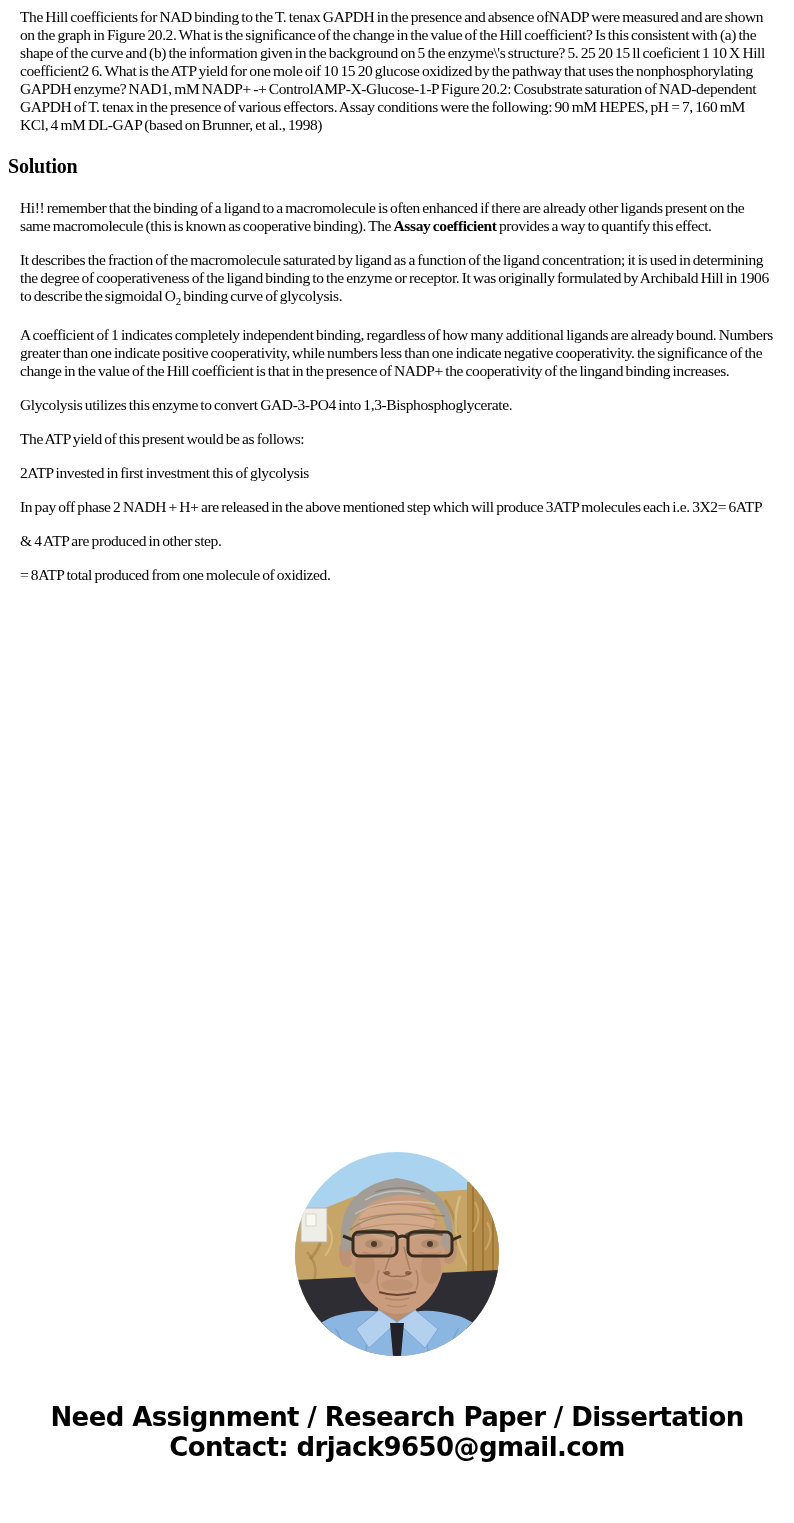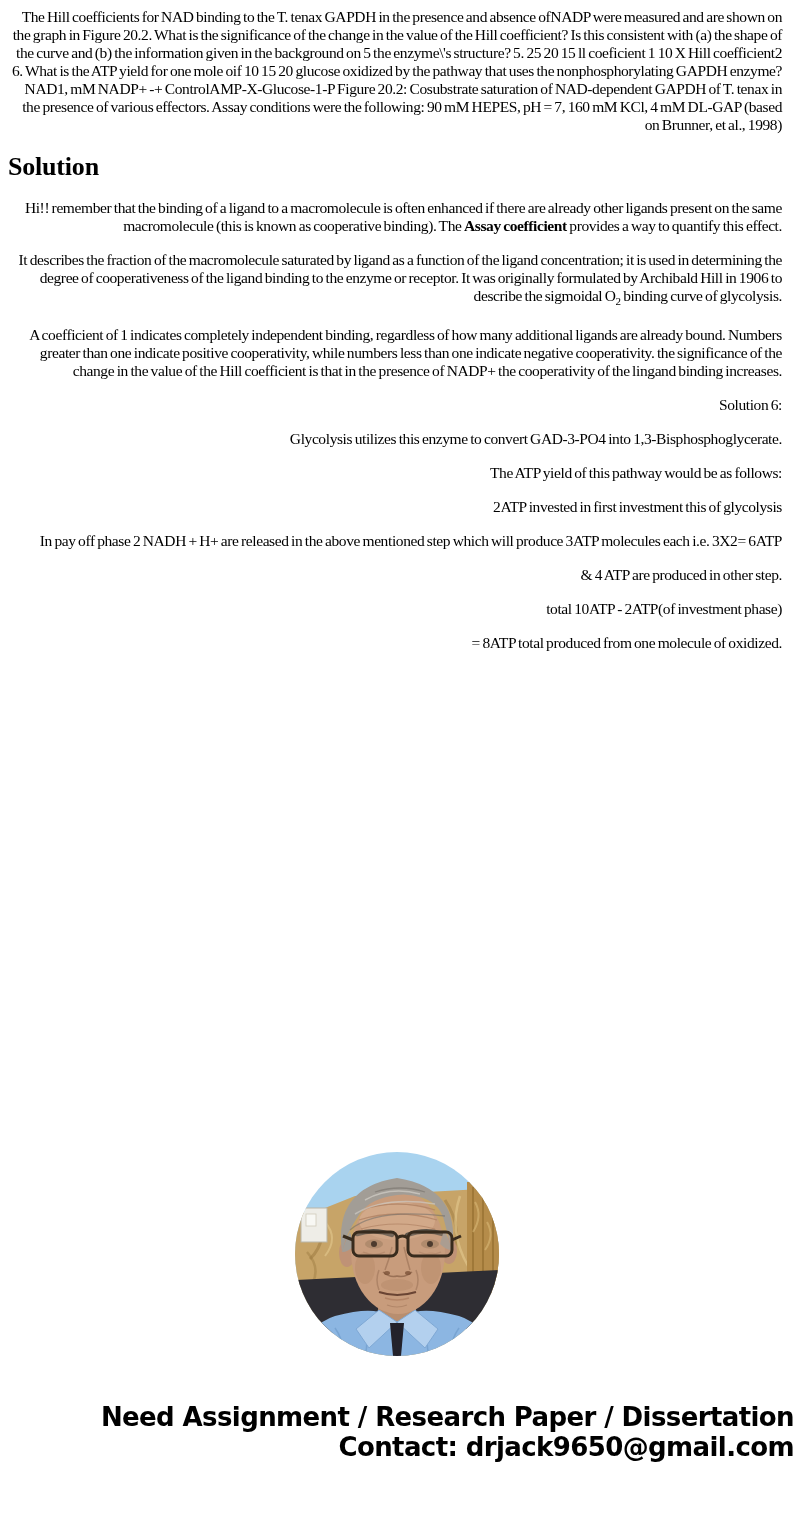--- a/index.html
+++ b/index.html
@@ -15,24 +15,24 @@
   }
   .content {
     position: absolute;
     top: 0; left: 0; right: 0;
     padding: 8px;
     font-size: 15.5px;
     line-height: 18px;
     letter-spacing: -0.4px;
     word-spacing: -1px;
   }
-  .content p { margin: 16px 4px; text-align: right; }
+  .content p { margin: 16px 12px; }
   .content p.first { margin-top: 0; }
   .content h2 {
-    font-size: 26px;
+    font-size: 20px;
     line-height: 23px;
     margin: 21px 0;
     font-weight: bold;
     letter-spacing: -0.2px;
   }
   .bold { font-weight: bold; }
   .subscript { font-size: 11px; vertical-align: sub; }
   .avatar-wrap {
     position: absolute;
     top: 1152px;
@@ -40,21 +40,21 @@
     transform: translateX(-50%);
     width: 204px;
     height: 204px;
   }
   .avatar-wrap svg { display: block; width: 204px; height: 204px; }
   .footer {
     position: absolute;
     top: 1402px;
     left: 0;
     width: 100%;
-    text-align: right;
+    text-align: center;
     font-family: "DejaVu Sans", "Liberation Sans", sans-serif;
     font-weight: bold;
     font-size: 26px;
     line-height: 30px;
     letter-spacing: -0.6px;
     color: #000000;
   }
 </style>
 </head>
 <body>
@@ -66,34 +66,32 @@
 
     <h2>Solution</h2>
 
 
     <p><span>Hi!! remember that the binding of a ligand to a macromolecule is often enhanced if there are already other ligands present on the same macromolecule (this is known as cooperative binding). The </span><span class="bold">Assay coefficient</span><span> provides a way to quantify this effect.</span></p>
 
     <p><span>It describes the fraction of the macromolecule saturated by ligand as a function of the ligand concentration; it is used in determining the degree of cooperativeness of the ligand binding to the enzyme or receptor. It was originally formulated by Archibald Hill in 1906 to describe the sigmoidal O</span><span class="subscript">2</span><span> binding curve of glycolysis.</span></p>
 
     <p>A coefficient of 1 indicates completely independent binding, regardless of how many additional ligands are already bound. Numbers greater than one indicate positive cooperativity, while numbers less than one indicate negative cooperativity. the significance of the change in the value of the Hill coefficient is that in the presence of NADP+ the cooperativity of the lingand binding increases.</p>
 
-    <p>Solution 6:</p>
 
 
     <p>Glycolysis utilizes this enzyme to convert GAD-3-PO4 into 1,3-Bisphosphoglycerate.</p>
 
-    <p>The ATP yield of this pathway would be as follows:</p>
+    <p>The ATP yield of this present would be as follows:</p>
 
     <p>2ATP invested in first investment this of glycolysis</p>
 
     <p>In pay off phase 2 NADH + H+ are released in the above mentioned step which will produce 3ATP molecules each i.e. 3X2= 6ATP</p>
 
     <p>&amp; 4 ATP are produced in other step.</p>
 
-    <p>total 10ATP - 2ATP(of investment phase)</p>
 
     <p>= 8ATP total produced from one molecule of oxidized.</p>
   </div>
 
   <div class="avatar-wrap">
     <svg viewBox="0 0 204 204" aria-hidden="true">
       <defs>
         <clipPath id="avclip">
             <circle cx="102" cy="102" r="102"></circle>
           </clipPath>

